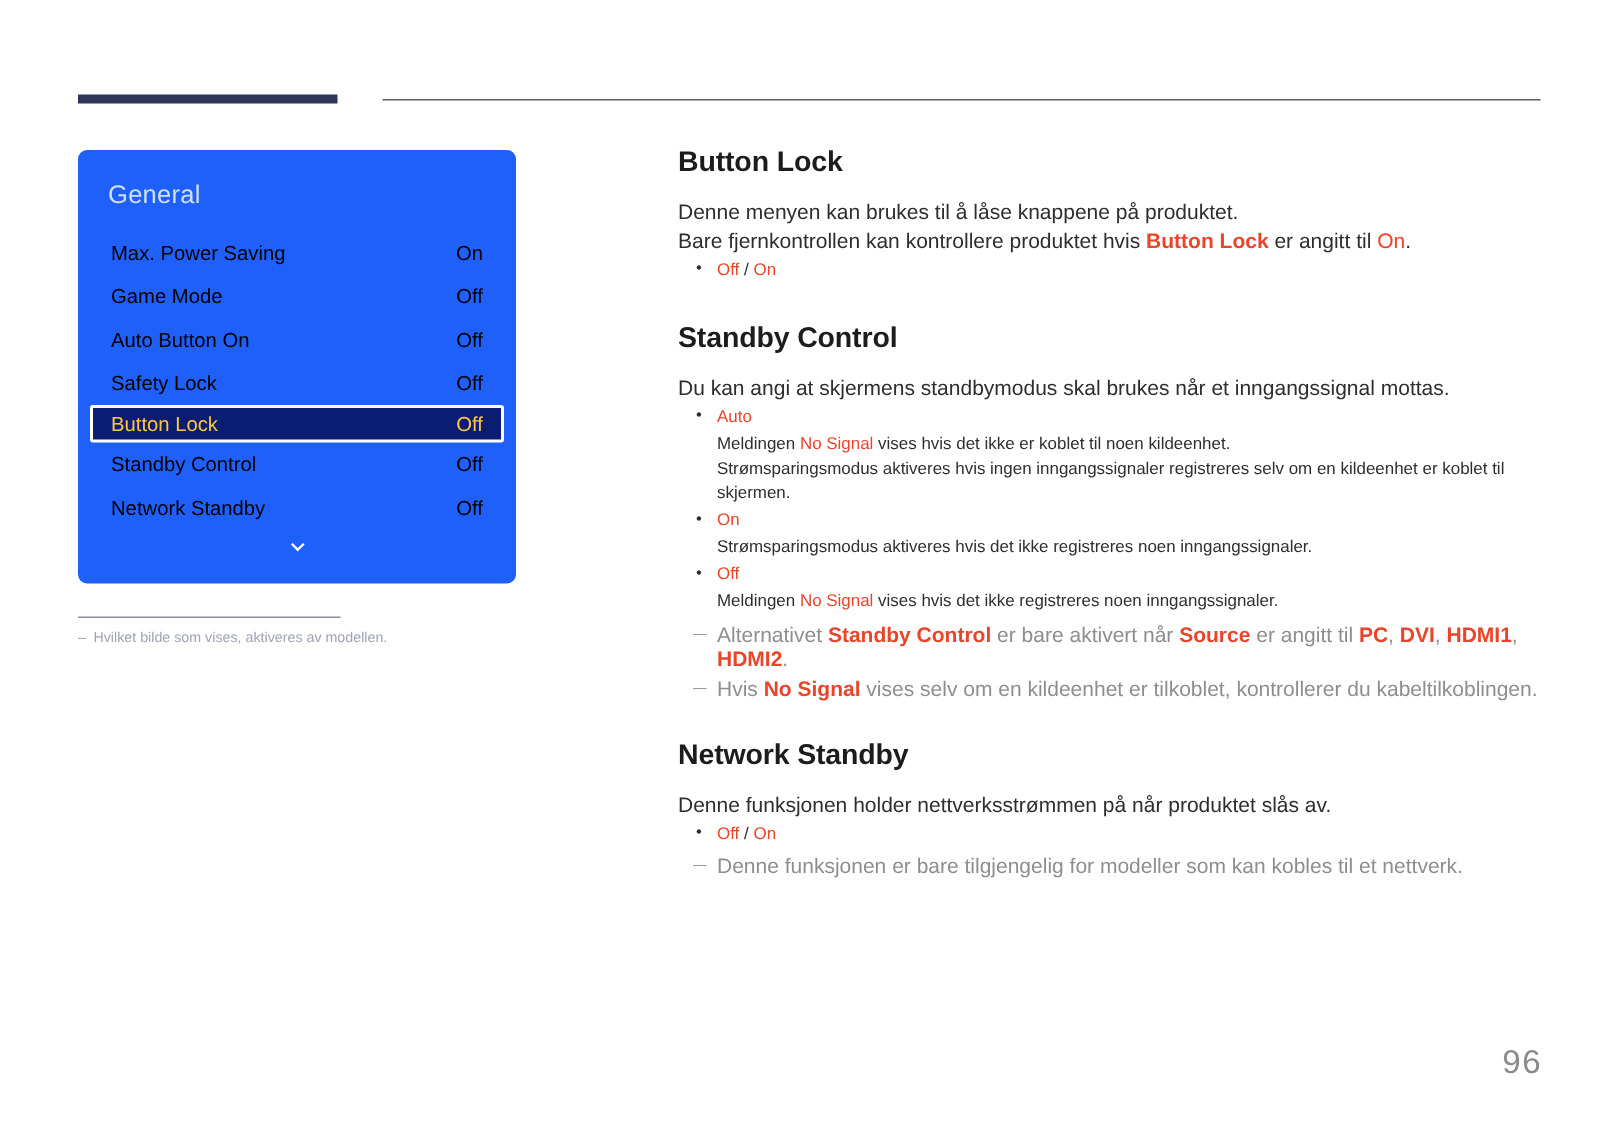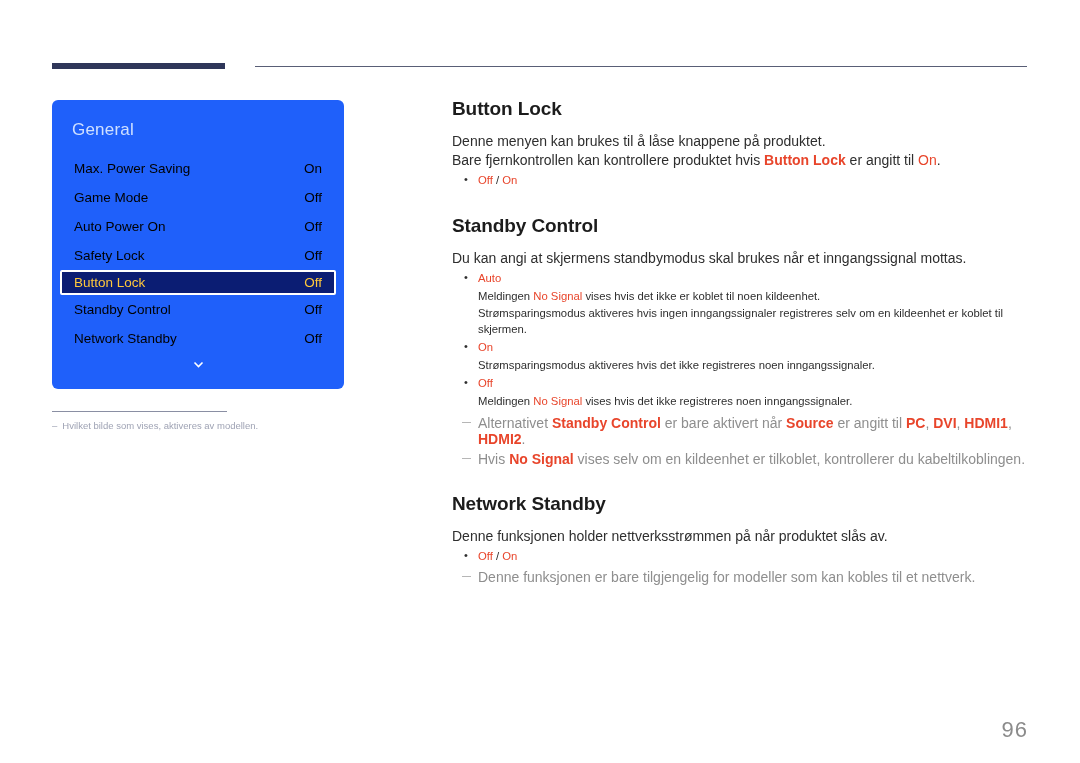--- a/index.html
+++ b/index.html
@@ -188,21 +188,21 @@
     font-size: 9px;
   }
   .note .accent-b { color: #e8452b; font-weight: bold; }
 
   .notes-block { margin-top: 6px; }
 
   
   .page-num {
     position: absolute;
     right: 52px;
-    bottom: 20px;
+    bottom: 42px;
     font-size: 22px;
     color: #8b8b8b;
     letter-spacing: 1px;
   }
 </style>
 </head>
 <body>
 
 <div class="header-rules">
   <div class="rule-thick"></div>
@@ -220,21 +220,21 @@
       <span class="osd-label">Max. Power Saving</span>
       <span class="osd-value">On</span>
     </div>
 
     <div class="osd-row">
       <span class="osd-label">Game Mode</span>
       <span class="osd-value">Off</span>
     </div>
 
     <div class="osd-row">
-      <span class="osd-label">Auto Power On</span>
+      <span class="osd-label">Auto Button On</span>
       <span class="osd-value">Off</span>
     </div>
 
     <div class="osd-row">
       <span class="osd-label">Safety Lock</span>
       <span class="osd-value">Off</span>
     </div>
 
     <div class="osd-row selected">
       <span class="osd-label">Button Lock</span>

